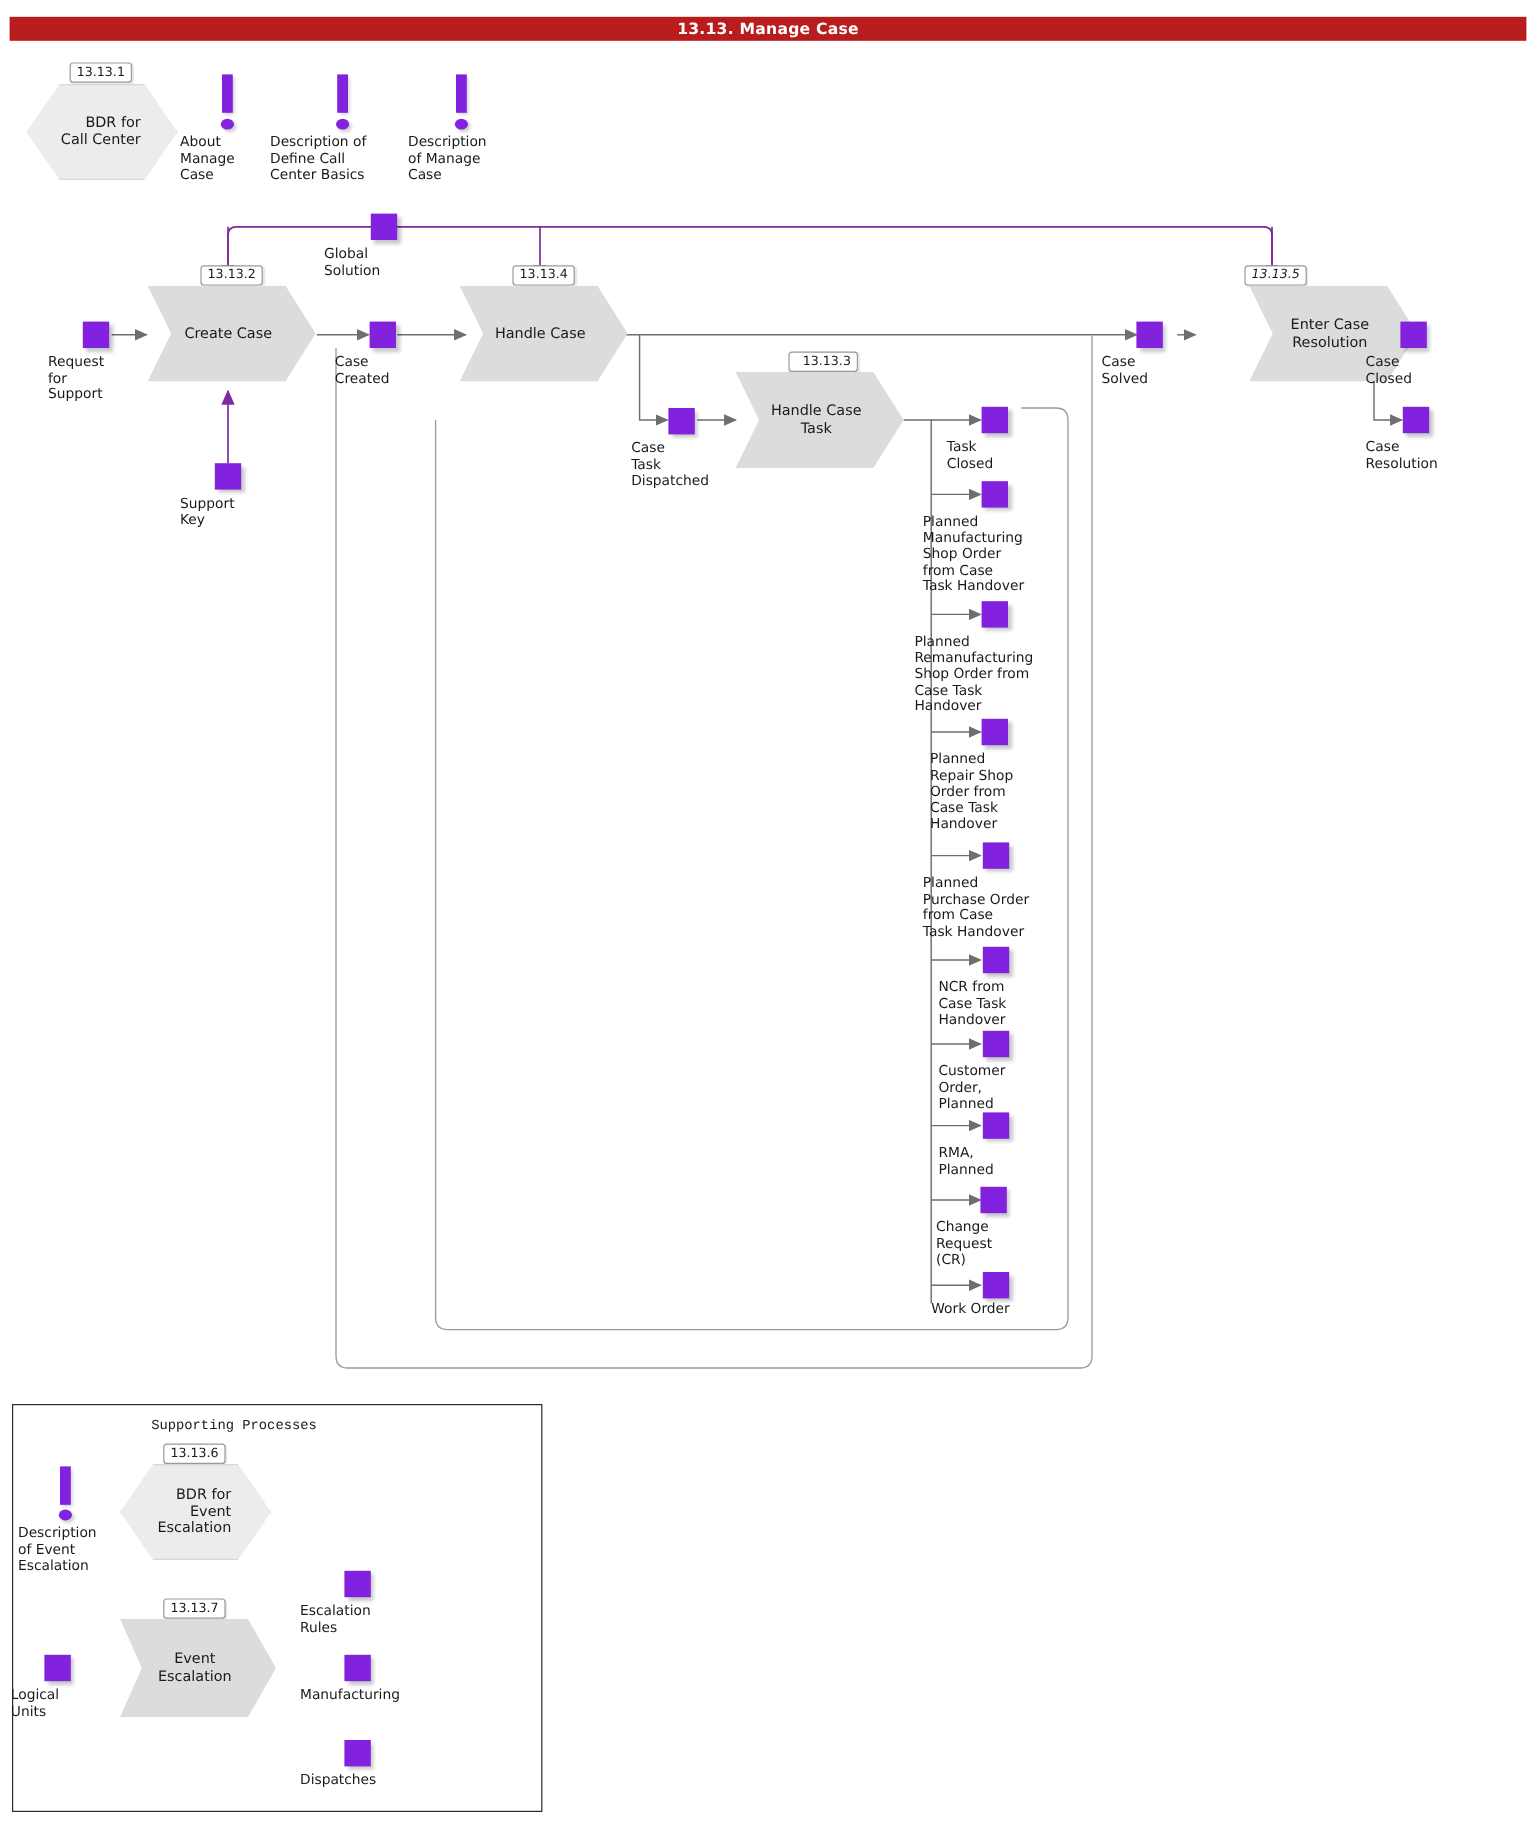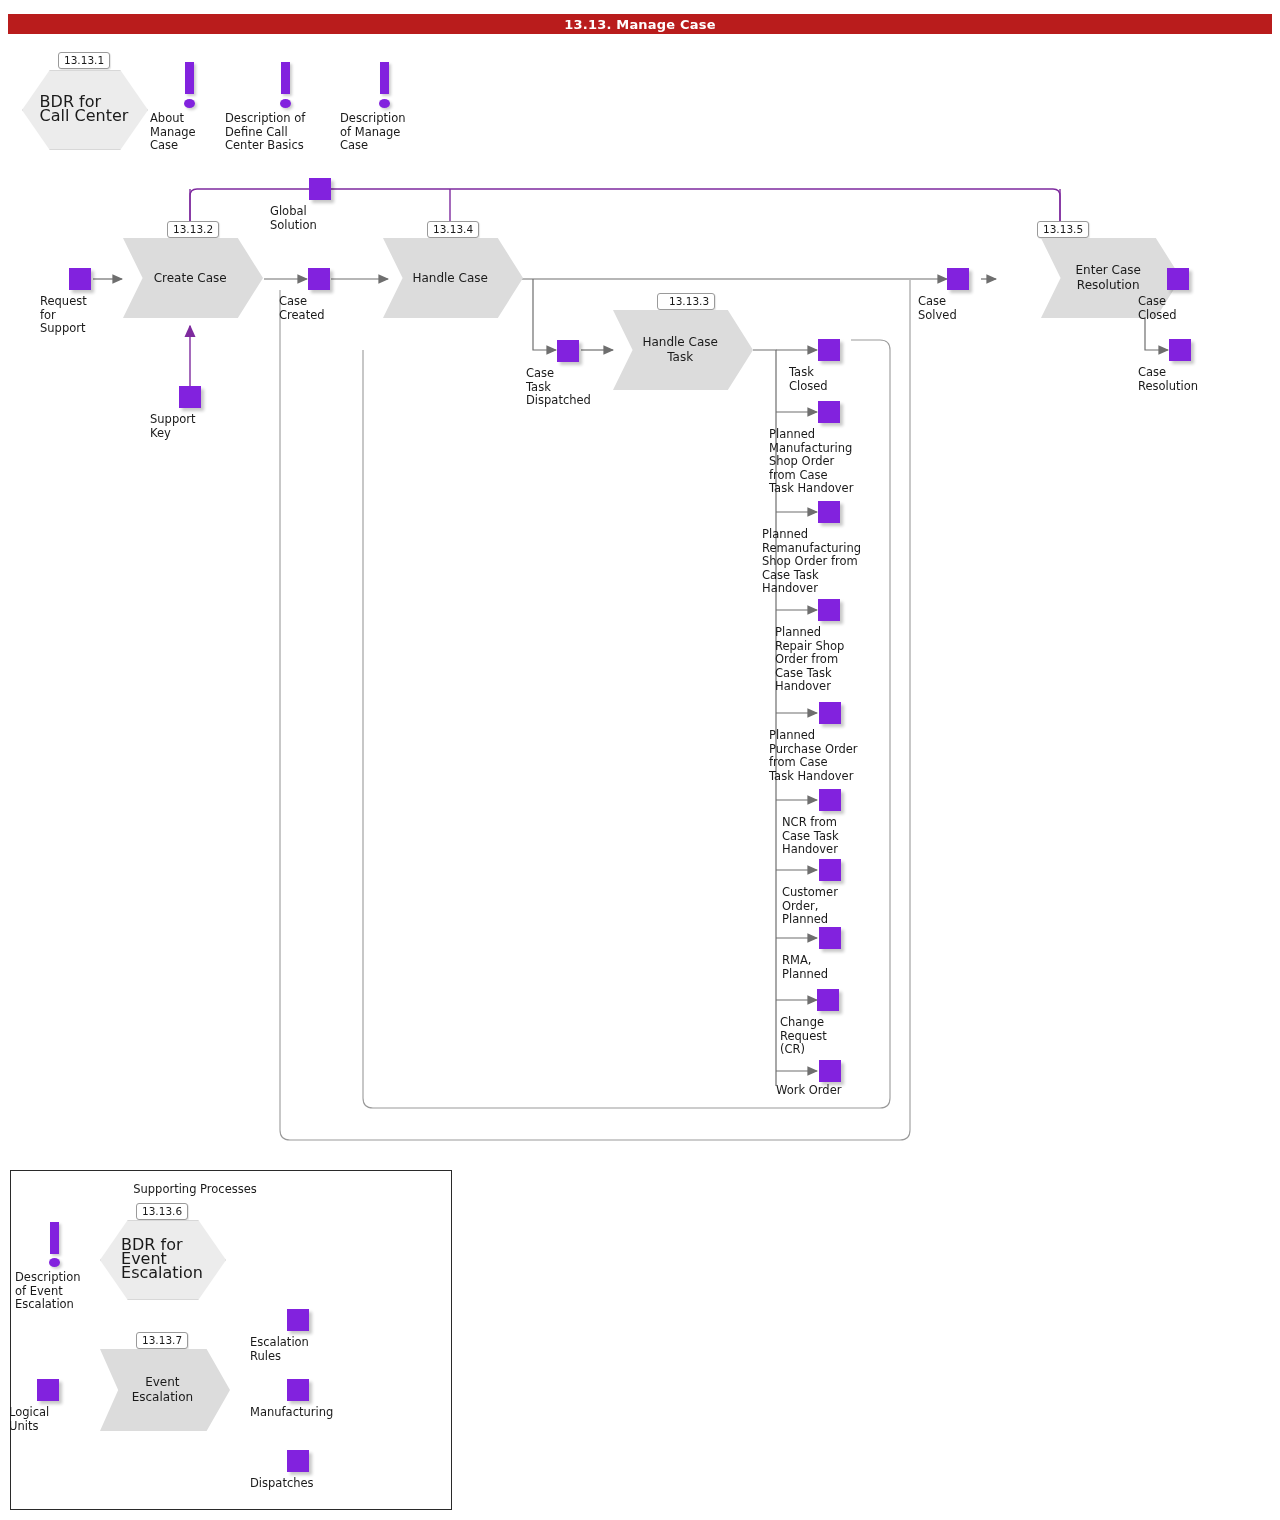--- a/index.html
+++ b/index.html
@@ -90,22 +90,22 @@
     filter: drop-shadow(4px 4px 3px rgba(0,0,0,0.18));
   }
   .hex-text {
     position: absolute;
     left: 0; top: 0;
     width: 100%;
     height: 100%;
     display: flex;
     align-items: center;
     justify-content: center;
-    text-align: left;
-    font-size: 16px;
+    text-align: right;
+    font-size: 12px;
     line-height: 14px;
     color: #1a1a1a;
     white-space: pre-line;
   }
 
   
   .chevwrap { position: absolute; }
   .chev {
     position: absolute;
     left: 0; top: 0;
@@ -149,20 +149,21 @@
     position: absolute;
     border: 1.5px solid #2a2a2a;
     background: #ffffff;
   }
   .sp-title {
     position: absolute;
     font-size: 11.5px;
     color: #1a1a1a;
     text-align: center;
     white-space: nowrap;
+    font-family: Liberation Mono, monospace;
   }
 </style>
 </head>
 <body>
 
 <div id="canvas">
 
   <div class="titlebar">13.13. Manage Case</div>
 
   <svg class="wires" viewBox="0 0 1280 1520">
@@ -312,21 +313,21 @@
     <div class="chev-text">Handle Case
 Task</div>
   </div>
 
   <div class="node" style="left:918px; top:268px; width:80px; height:62px;">
     <div class="obj-sq" style="left:29px; top:0px;"></div>
     <div class="obj-label" style="left:0px; top:27px; width:80px;">Case
 Solved</div>
   </div>
 
-  <div class="tag" style="left:1037px; top:221px;">13.13.5</div>
+  <div class="tag" style="left:1037px; top:221px;font-style:italic;">13.13.5</div>
   <div class="chevwrap" style="left:1041px; top:238px; width:140px; height:80px;">
     <div class="chev"></div>
     <div class="chev-text">Enter Case
 Resolution</div>
   </div>
 
   <div class="node" style="left:1138px; top:268px; width:80px; height:62px;">
     <div class="obj-sq" style="left:29px; top:0px;"></div>
     <div class="obj-label" style="left:0px; top:27px; width:80px;">Case
 Closed</div>

